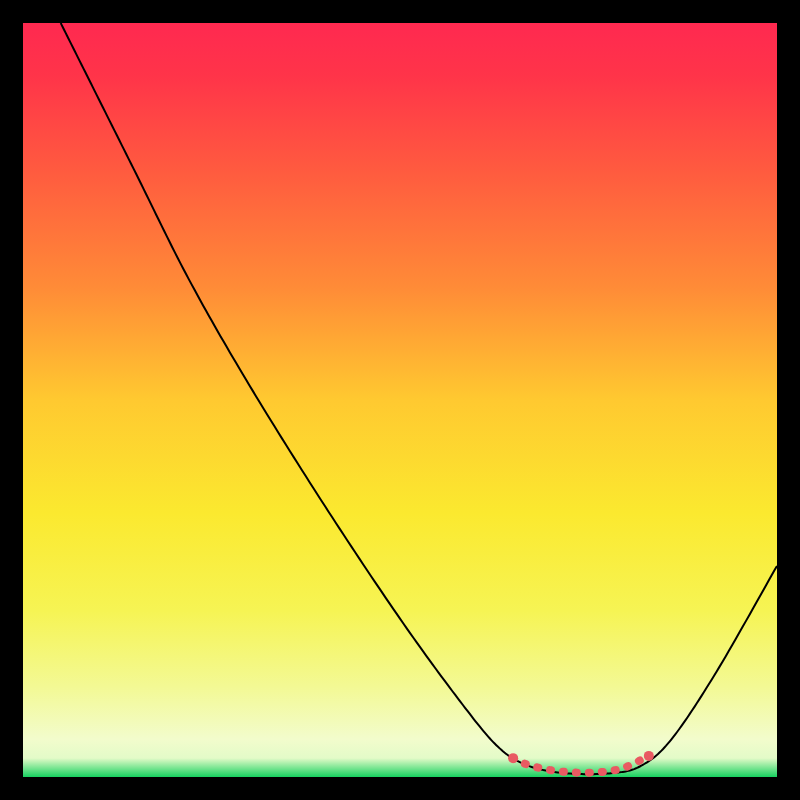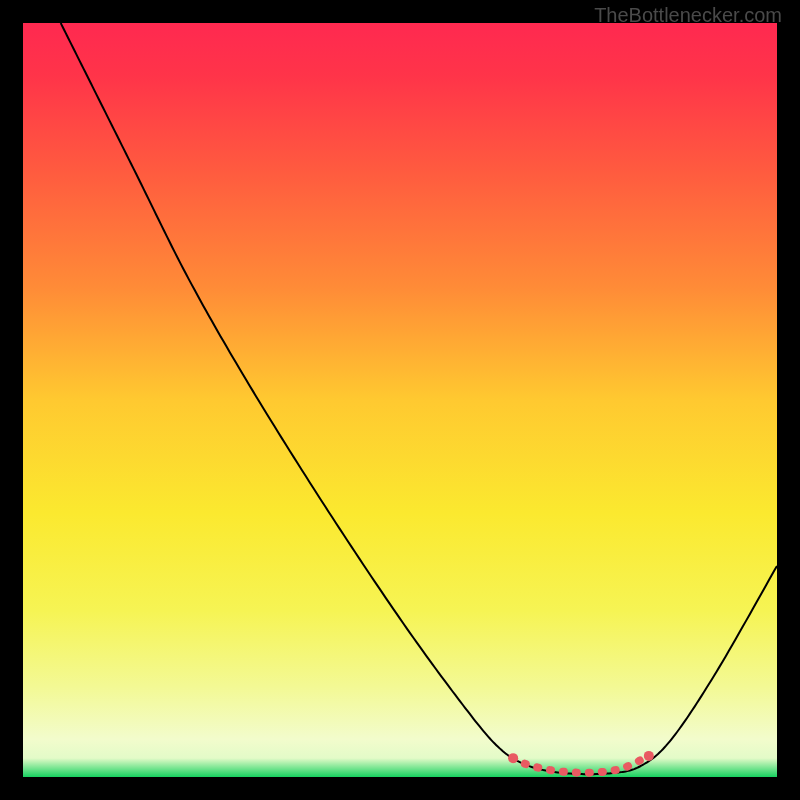--- a/index.html
+++ b/index.html
@@ -34,21 +34,20 @@
     height: 754px;
   }
   svg {
     display: block;
   }
 </style>
 </head>
 <body>
 
 <div class="container">
-  <div class="watermark">TheBottlenecker.com</div>
   <div class="plot-area">
     <svg id="chart-svg" width="754" height="754" viewBox="0 0 754 754">
         <defs>
           <linearGradient id="bg-grad" x1="0" y1="0" x2="0" y2="1">
             <stop offset="0%" stop-color="#ff2950"></stop>
             <stop offset="7.000000000000001%" stop-color="#ff3449"></stop>
             <stop offset="20%" stop-color="#ff5c3f"></stop>
             <stop offset="35%" stop-color="#ff8b37"></stop>
             <stop offset="50%" stop-color="#ffc930"></stop>
             <stop offset="65%" stop-color="#fbe92f"></stop>

